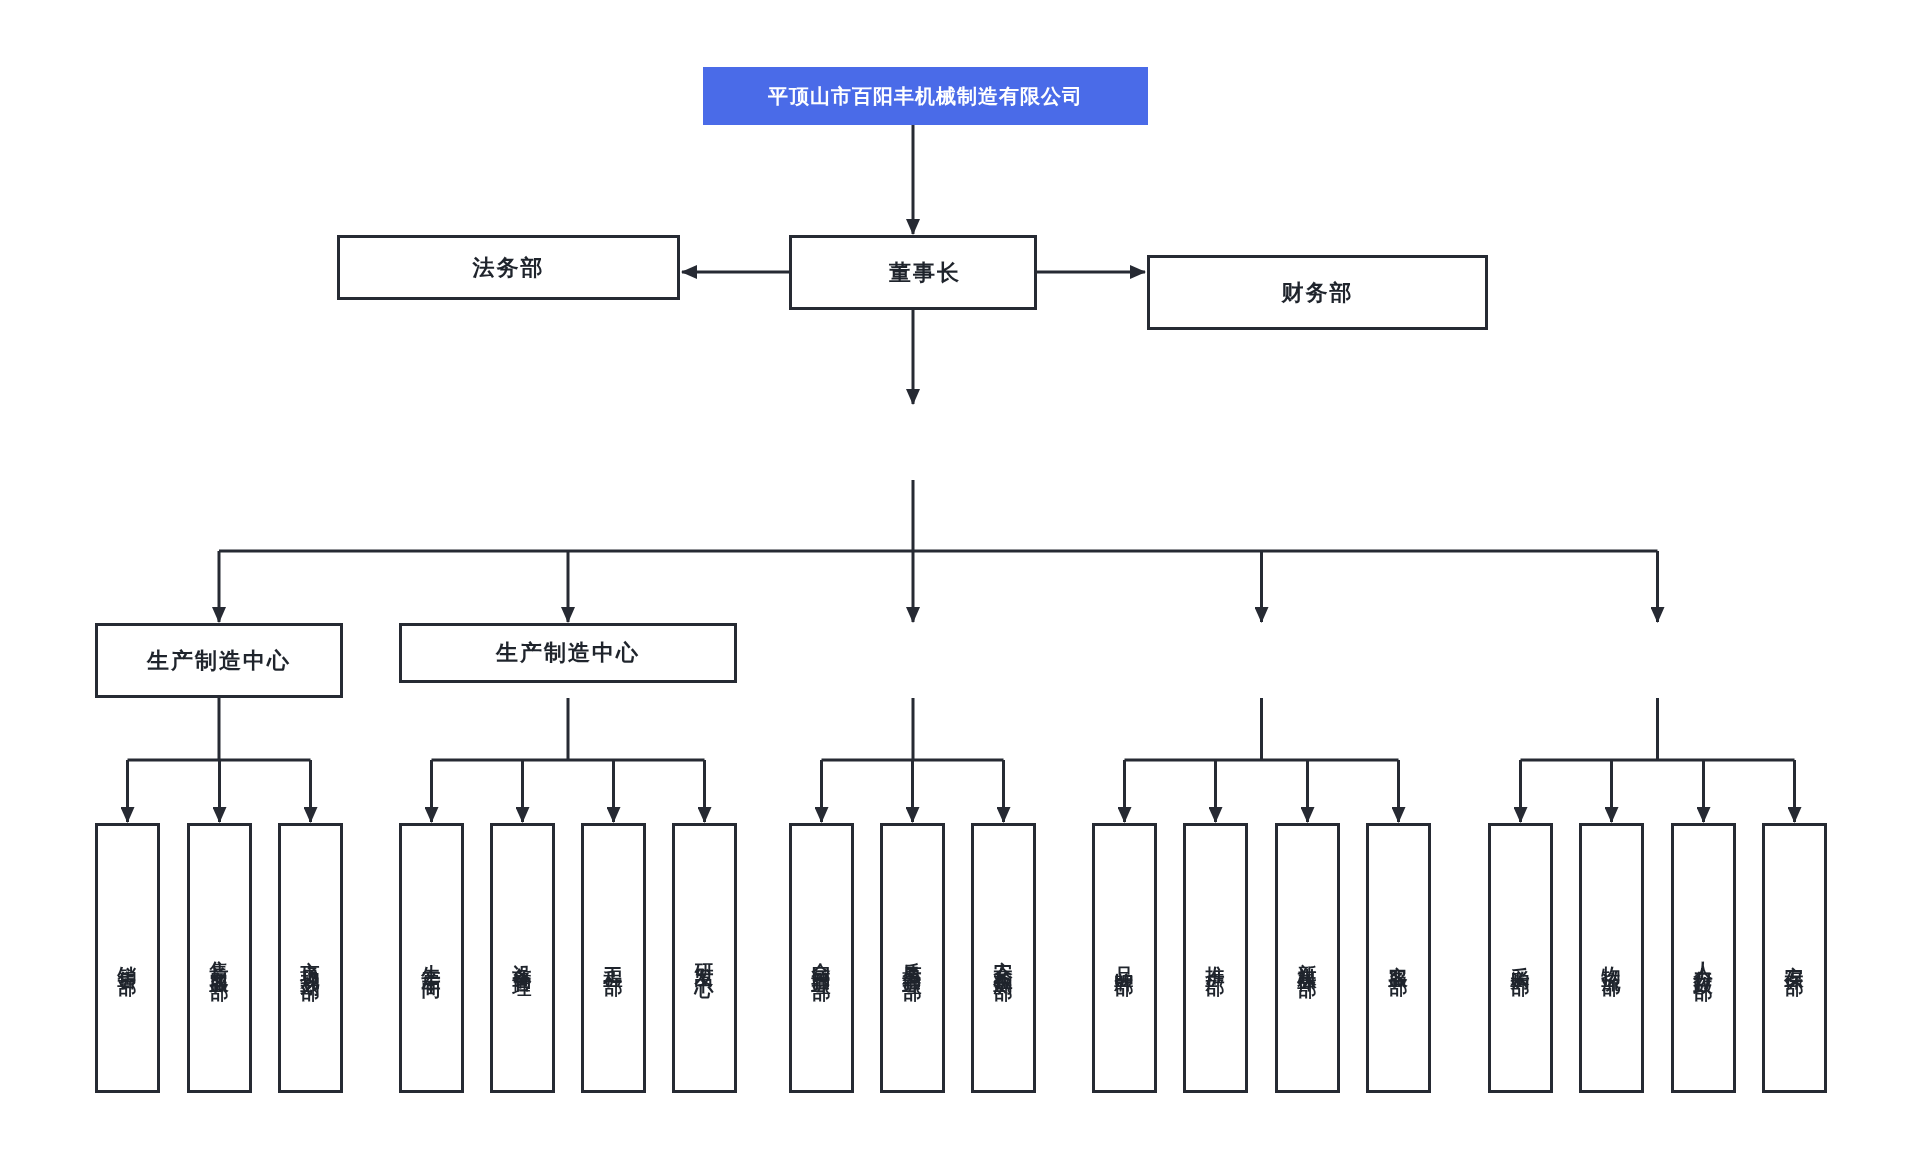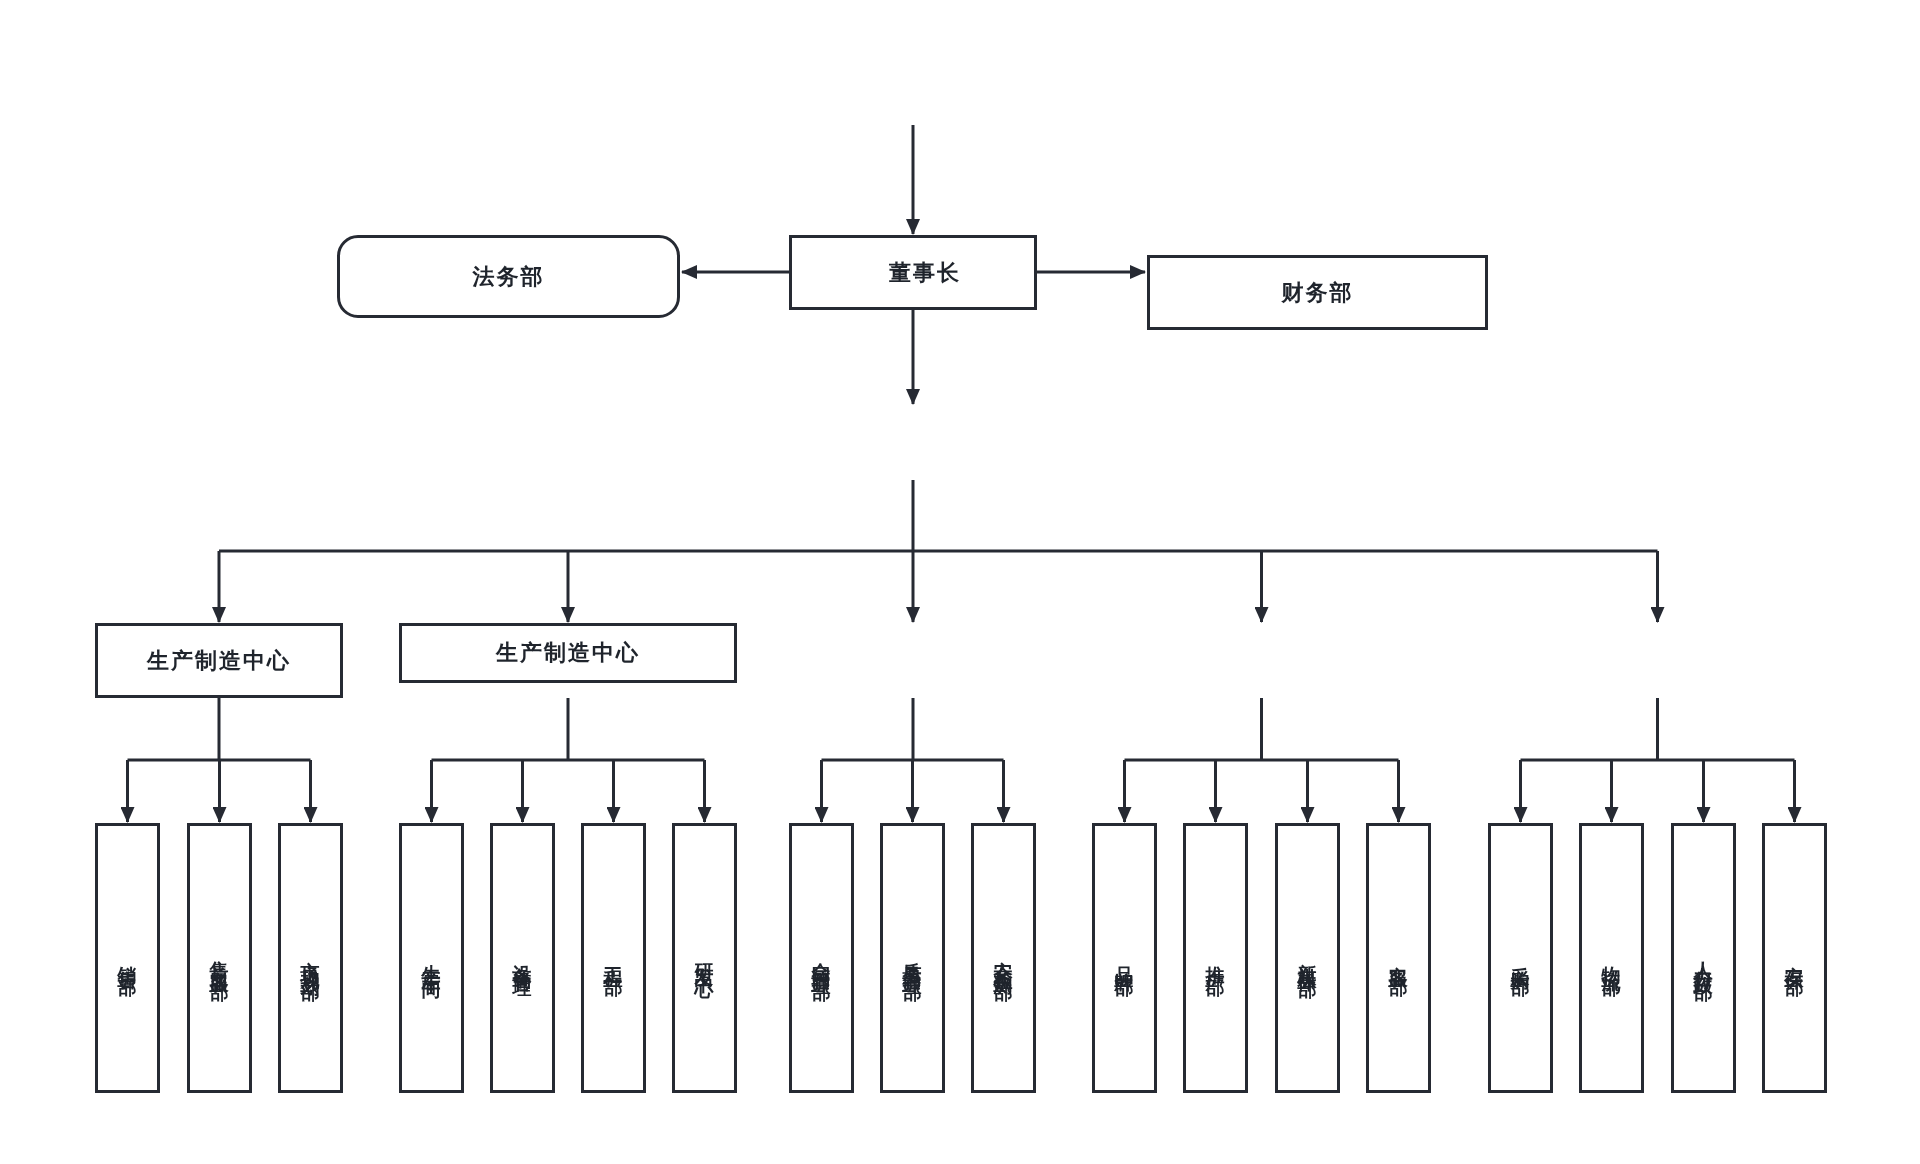--- a/index.html
+++ b/index.html
@@ -67,22 +67,23 @@
       <path d="M1215.5,760 V822" marker-end="url(#arw)"></path>
       <path d="M1307.5,760 V822" marker-end="url(#arw)"></path>
       <path d="M1398.5,760 V822" marker-end="url(#arw)"></path>
       <path d="M1520.5,760 V822" marker-end="url(#arw)"></path>
       <path d="M1611.5,760 V822" marker-end="url(#arw)"></path>
       <path d="M1703.5,760 V822" marker-end="url(#arw)"></path>
       <path d="M1794.5,760 V822" marker-end="url(#arw)"></path>
     </g>
   </svg>
 
+  <div class="node root" style="left:703px;top:67px;width:445px;height:58px;">平顶山市百阳丰机械制造有限公司</div>
 
-  <div class="node lvl" style="left:337px;top:235px;width:343px;height:83px;border-radius:21px;">法务部</div>
+  <div class="node lvl" style="left:337px;top:235px;width:343px;height:65px;">法务部</div>
   <div class="node lvl" style="left:789px;top:235px;width:248px;height:75px;padding-left:24px;">董事长</div>
   <div class="node lvl" style="left:1147px;top:235px;width:341px;height:75px;margin-top:20px;">财务部</div>
 
 
   <div class="node lvl" style="left:95px;top:623px;width:248px;height:75px;">生产制造中心</div>
   <div class="node lvl" style="left:399px;top:623px;width:338px;height:60px;">生产制造中心</div>
 
   <div class="node leaf" style="left:95px;top:823px;width:65px;height:270px;">
     <span class="vtext">销售部</span>
   </div>

